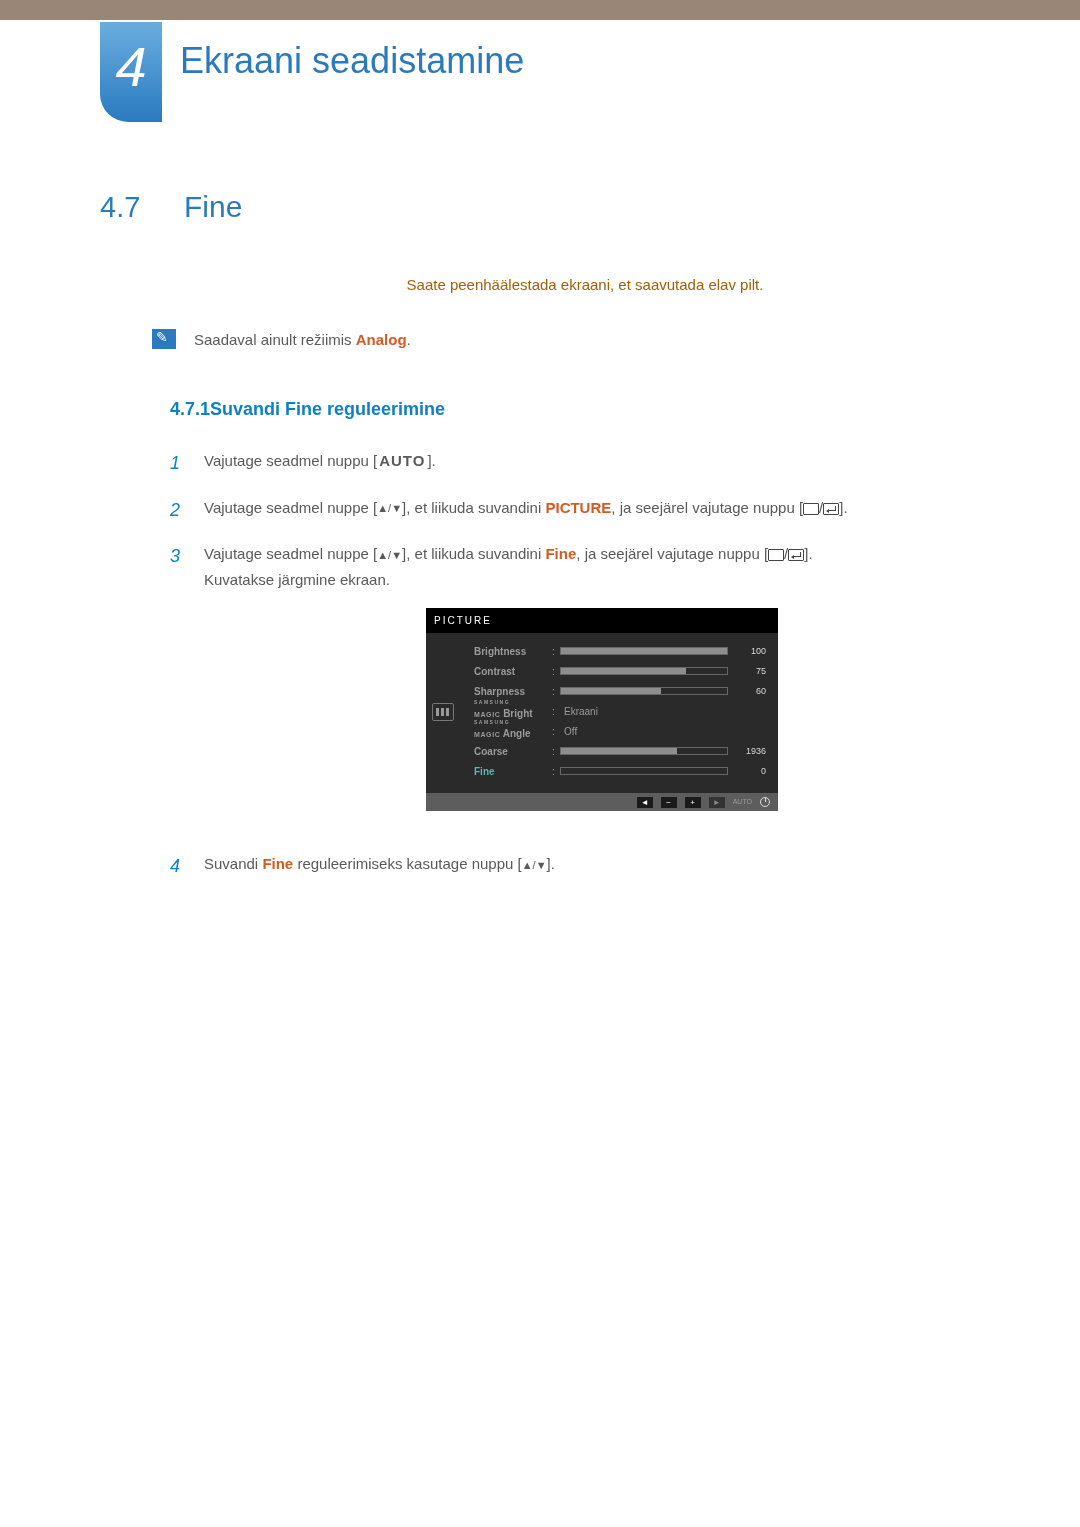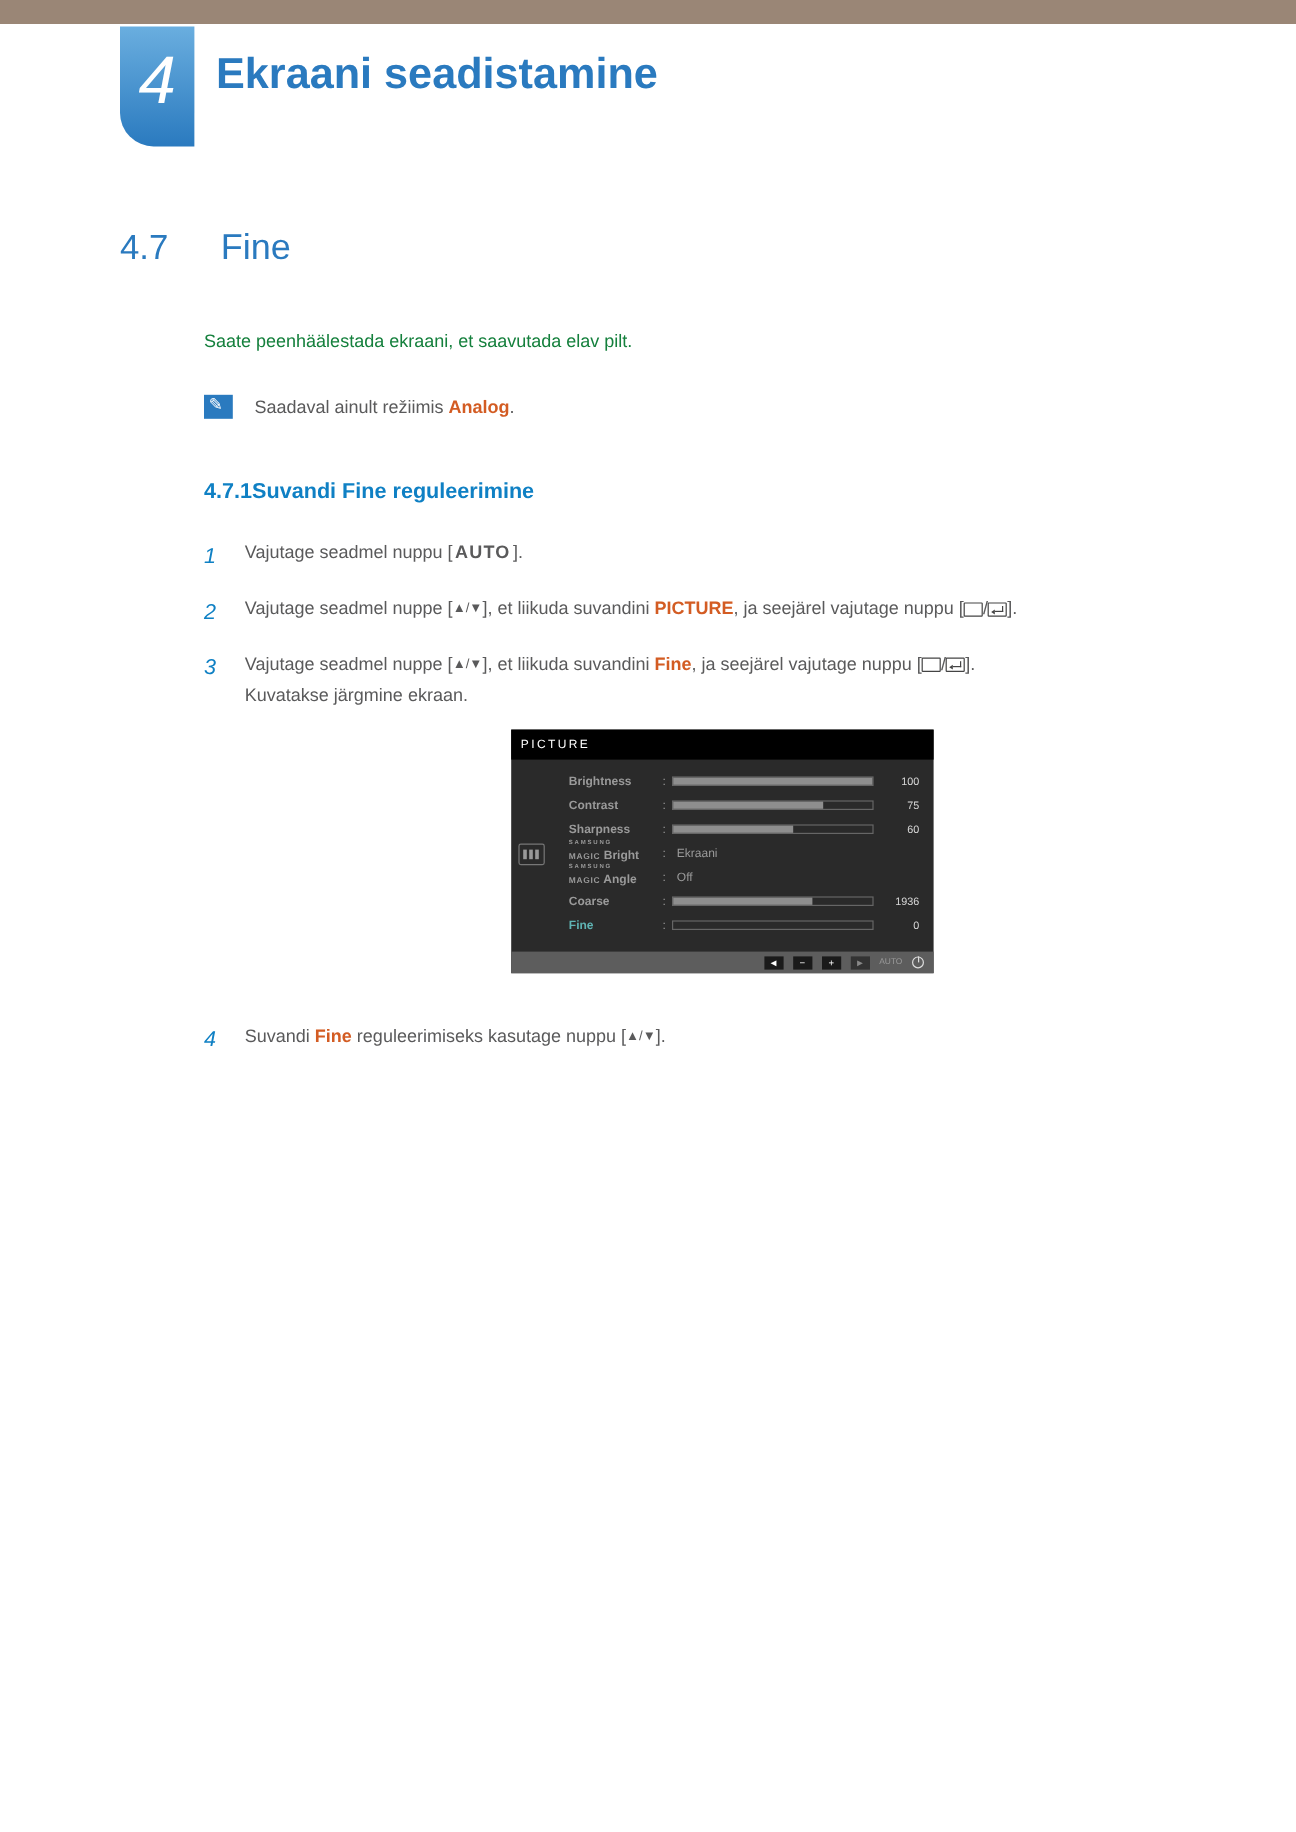--- a/index.html
+++ b/index.html
@@ -11,32 +11,32 @@
   .chapter-badge {
     position: absolute; top: 22px; left: 100px; width: 62px; height: 100px;
     background: #2a7abf;
     background: linear-gradient(to bottom, #6aaedf 0%, #2a7abf 100%);
     color: #fff; font-style: italic; font-size: 56px; font-weight: 300;
     text-align: center; line-height: 90px;
     border-bottom-left-radius: 28px;
   }
   .chapter-title {
     position: absolute; top: 40px; left: 180px;
-    font-size: 36px; color: #2a7abf; font-weight: 700;
+    font-size: 36px; color: #2a7abf; font-weight: 400;
   }
 
   .content { position: absolute; top: 190px; left: 100px; right: 80px; }
 
   .section-row { display: flex; align-items: baseline; gap: 32px; }
   .section-num { font-size: 29px; color: #2a7abf; font-weight: 400; min-width: 52px; }
   .section-title { font-size: 30px; color: #2a7abf; font-weight: 400; }
 
-  .body-text { margin-top: 52px; margin-left: 70px; font-size: 15px; color: #15803d; }
-
-  .note-row { margin-top: 36px; margin-left: 70px; display: flex; align-items: center; gap: 18px; font-size: 15px; }
+  .body-text { margin-top: 52px; margin-left: 70px; font-size: 15px; color: #a16207; text-align: center; }
+
+  .note-row { margin-top: 36px; margin-left: 52px; display: flex; align-items: center; gap: 18px; font-size: 15px; }
   .note-icon { width: 24px; height: 20px; background: #2a7abf; position: relative; }
   .note-icon::after { content: "✎"; color: #fff; position: absolute; top: 0; left: 4px; font-size: 14px; }
   .note-text { color: #5a5a5b; }
   .kw { color: #d35c23; font-weight: 600; }
 
   .subsection-row { margin-top: 50px; margin-left: 70px; display: flex; align-items: baseline; }
   .subsection-num { font-size: 18px; color: #0f80c4; font-weight: 600; }
   .subsection-title { font-size: 18px; color: #0f80c4; font-weight: 600; }
 
   .steps { margin-top: 28px; margin-left: 70px; }

